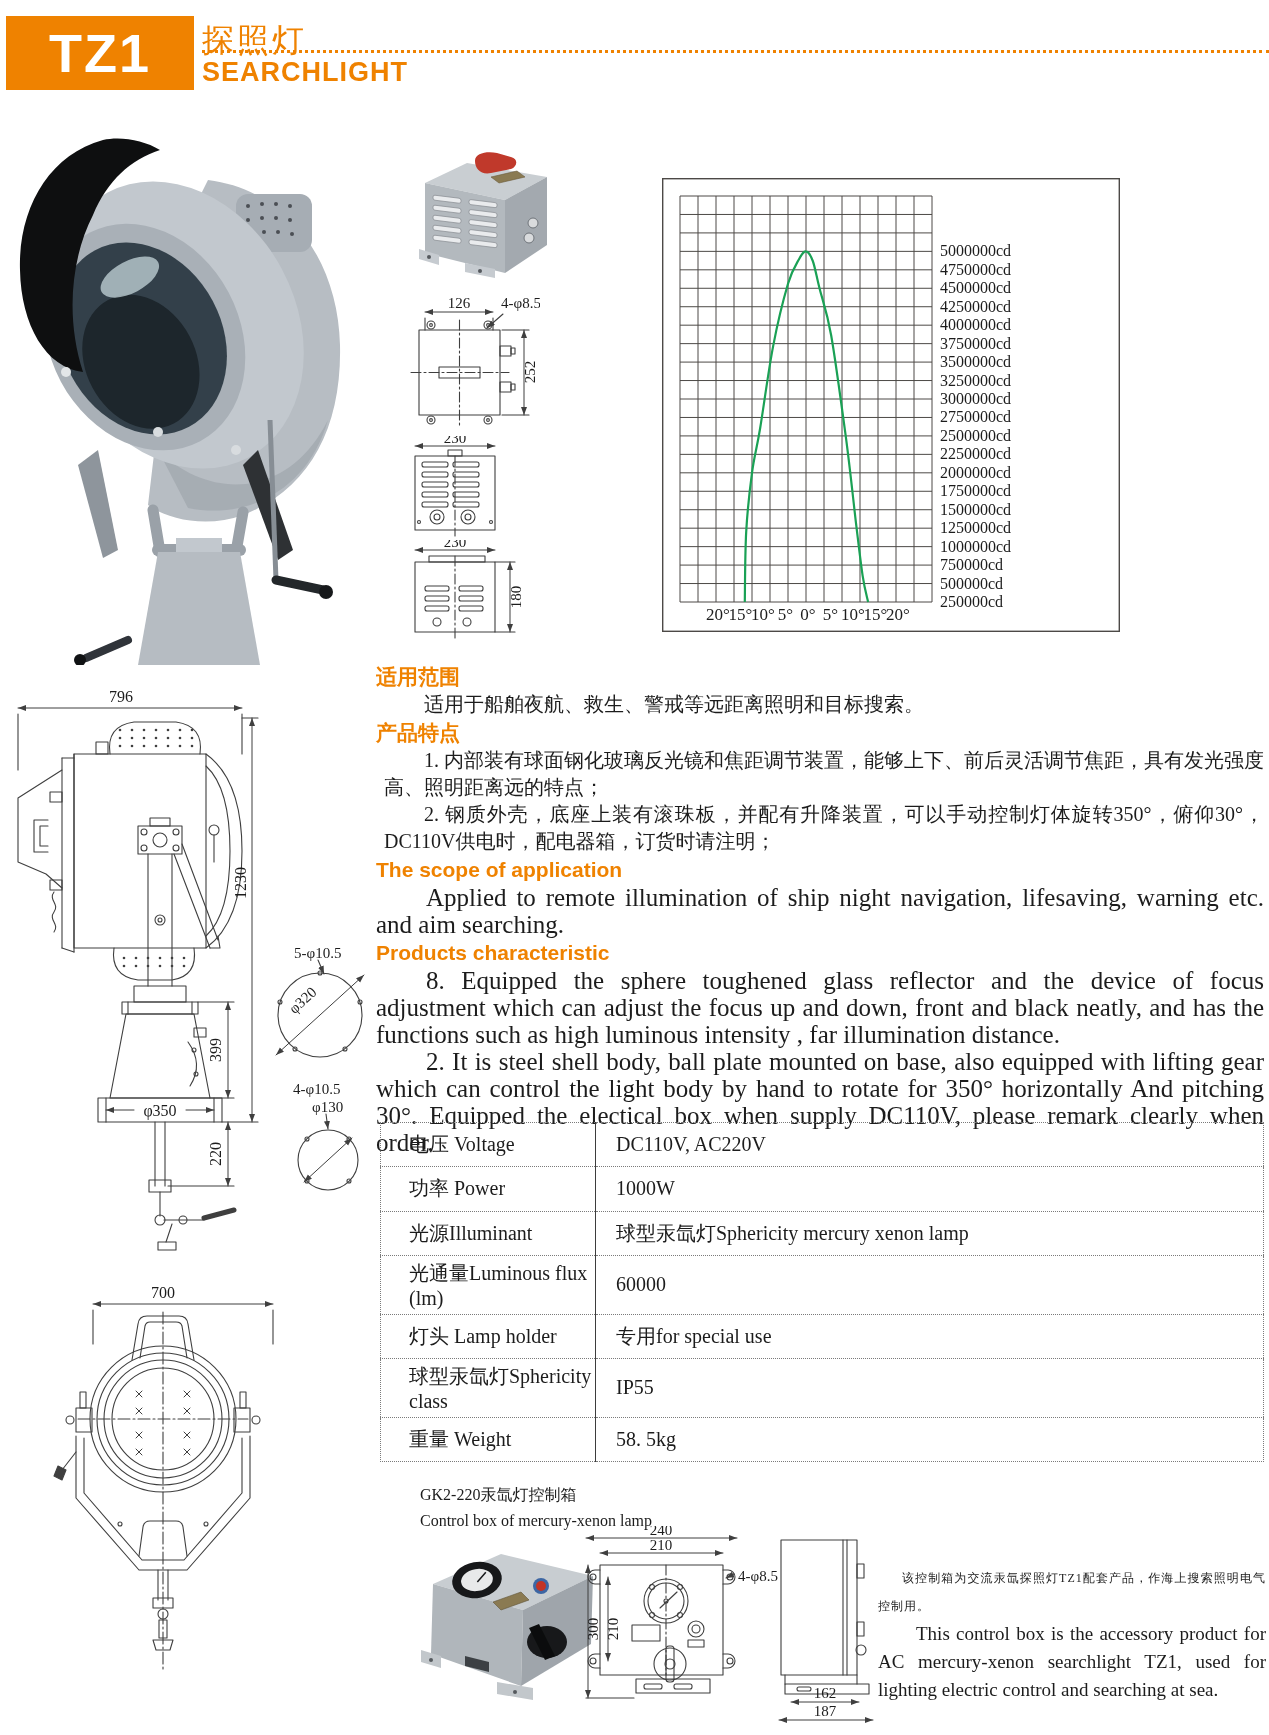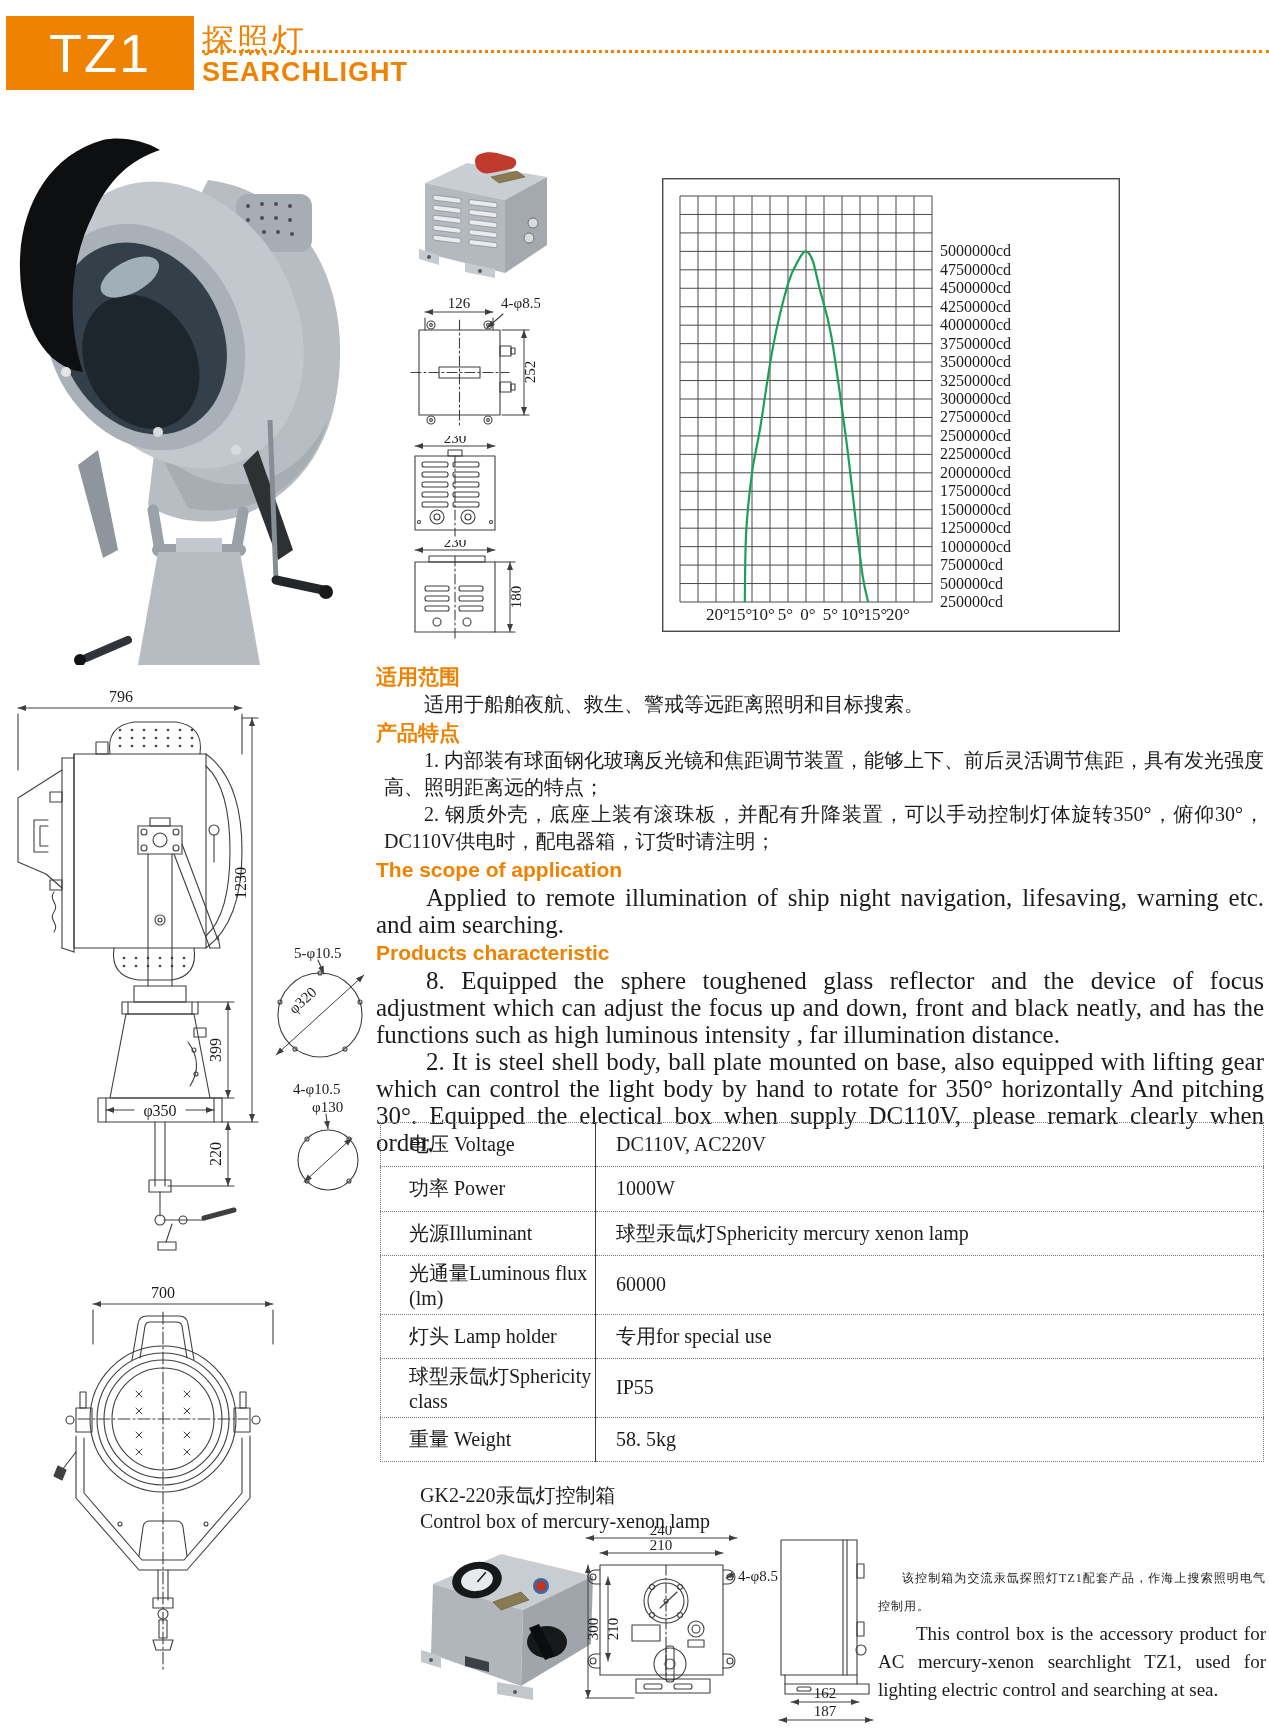--- a/index.html
+++ b/index.html
@@ -3,41 +3,41 @@
 <meta charset="utf-8">
 <style>
   :root{ --accent:#ef8200; --ink:#3f3f3f; }
   html,body{margin:0;padding:0;background:#fff;}
   .page{position:relative;width:1269px;height:1735px;background:#fff;overflow:hidden;
         font-family:"Liberation Serif",serif;color:#1c1c1c;}
   .abs{position:absolute;}
   
   .brand-box{left:6px;top:16px;width:188px;height:74px;background:var(--accent);
              display:flex;align-items:center;justify-content:center;}
-  .brand-box span{font-family:"Liberation Sans",sans-serif;font-weight:normal;font-size:54px;
+  .brand-box span{font-family:"Liberation Sans",sans-serif;font-weight:bold;font-size:54px;
                   color:#fff;letter-spacing:2px;}
   .title-zh{left:202px;top:19px;font-family:"Liberation Sans",sans-serif;font-weight:normal;
             font-size:32px;color:var(--accent);letter-spacing:3px;}
   .dotline{left:202px;top:50px;width:1067px;border-top:3px dotted var(--accent);}
   .title-en{left:202px;top:57px;font-family:"Liberation Sans",sans-serif;font-weight:bold;
             font-size:27px;color:var(--accent);letter-spacing:1px;}
   
   .textcol{left:376px;top:662px;width:888px;}
   .sec-h{font-family:"Liberation Sans",sans-serif;font-weight:bold;font-size:21px;
          color:var(--accent);line-height:29px;}
   .para{font-size:25px;line-height:27px;text-align:justify;text-indent:2em;margin:0;}
   .para-zh{font-size:20px;margin-left:8px;}
   
   .spec-table{left:380px;top:1122px;width:884px;height:340px;border-collapse:collapse;
               table-layout:fixed;font-size:20px;border:1px dotted #7a7a7a;}
   .spec-table td{height:37px;vertical-align:middle;border-top:1px dotted #7a7a7a;}
   .spec-table td.c1{width:185px;padding-left:28px;border-right:1px solid #3d3d3d;}
   .spec-table td.c2{padding-left:20px;}
   
-  .caption{left:420px;top:1482px;font-size:20px;line-height:26px;}
+  .caption{left:420px;top:1482px;font-size:16px;line-height:26px;}
   .note{left:878px;top:1564px;width:388px;}
   .note p{margin:0;text-align:justify;text-indent:2em;}
   .note .nzh{font-size:12px;line-height:28px;letter-spacing:1px;}
   .note .nen{font-size:19px;line-height:28px;}
   
   .ink{stroke:var(--ink);stroke-width:1.1;fill:none;stroke-linejoin:round;stroke-linecap:round;}
   .dim{font-family:"Liberation Serif",serif;font-size:16px;fill:#1c1c1c;}
   .dim-s{font-family:"Liberation Serif",serif;font-size:15px;fill:#1c1c1c;}
   .dimline{stroke:var(--ink);stroke-width:1;}
   .dots circle{fill:var(--ink);stroke:none;}

